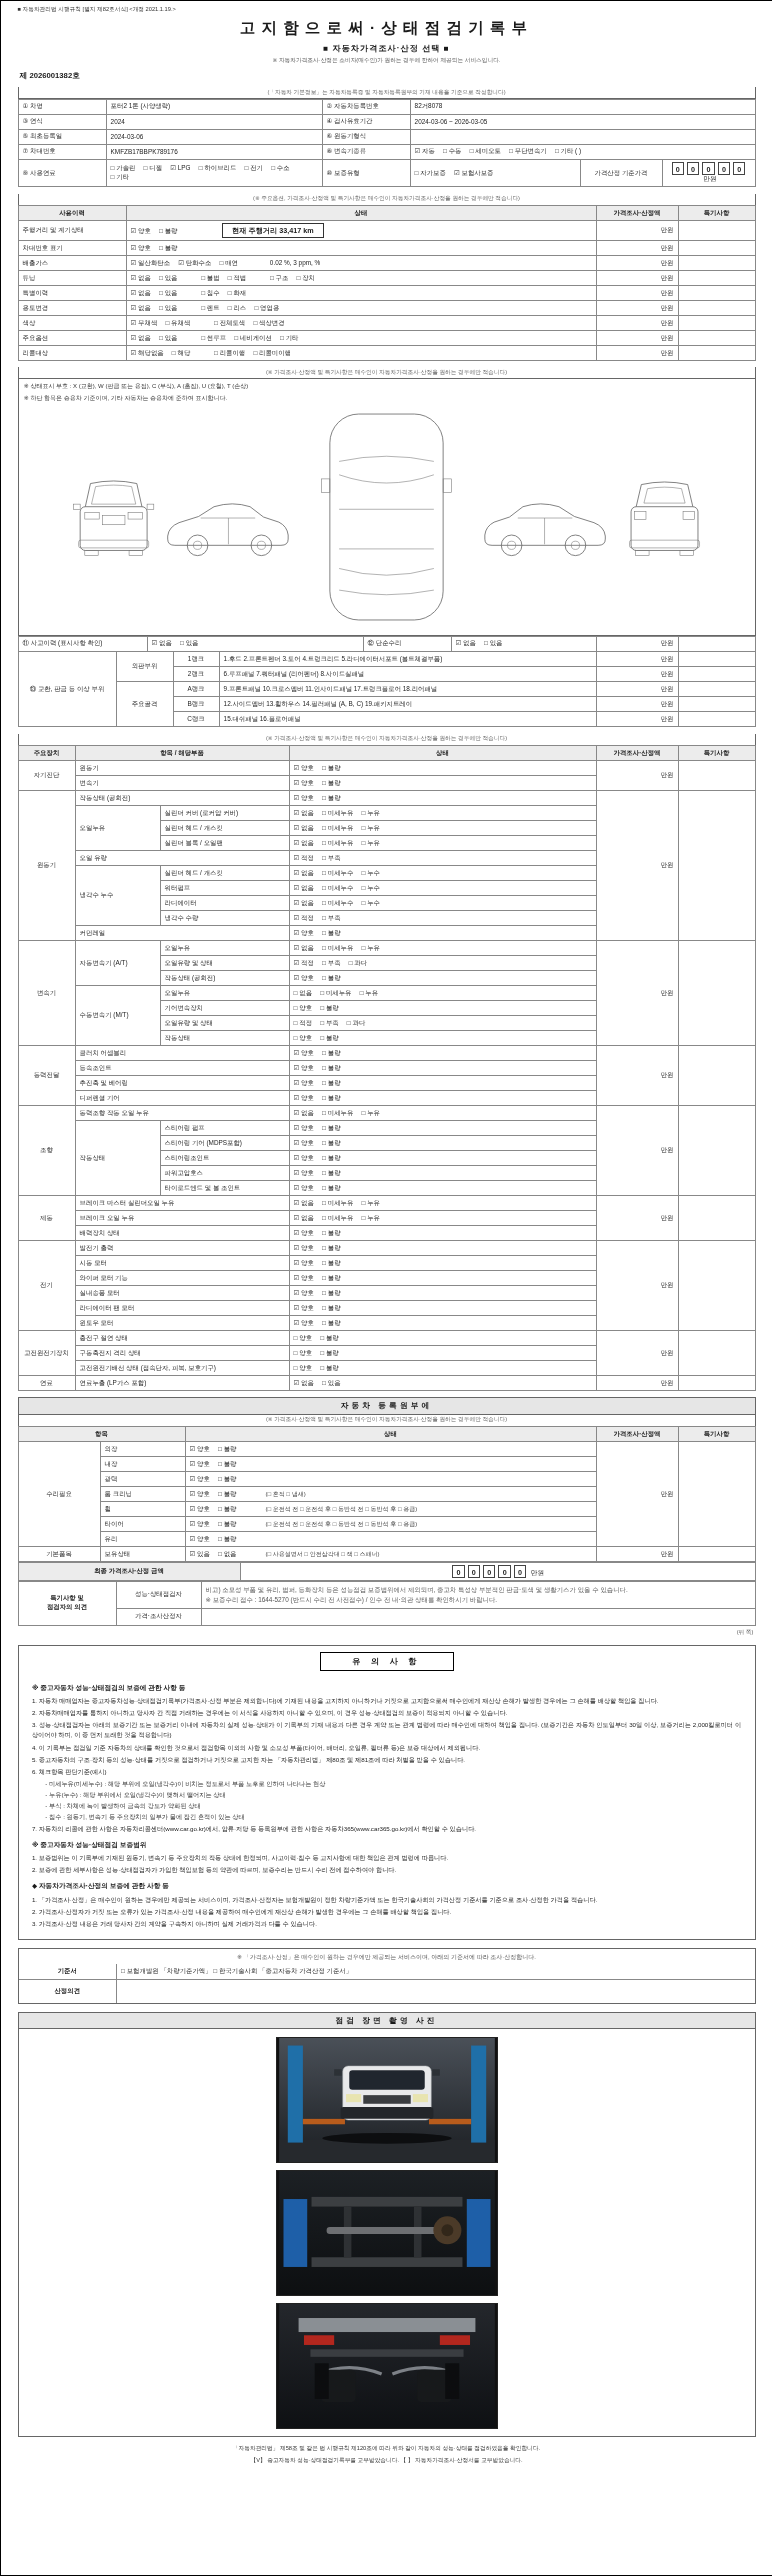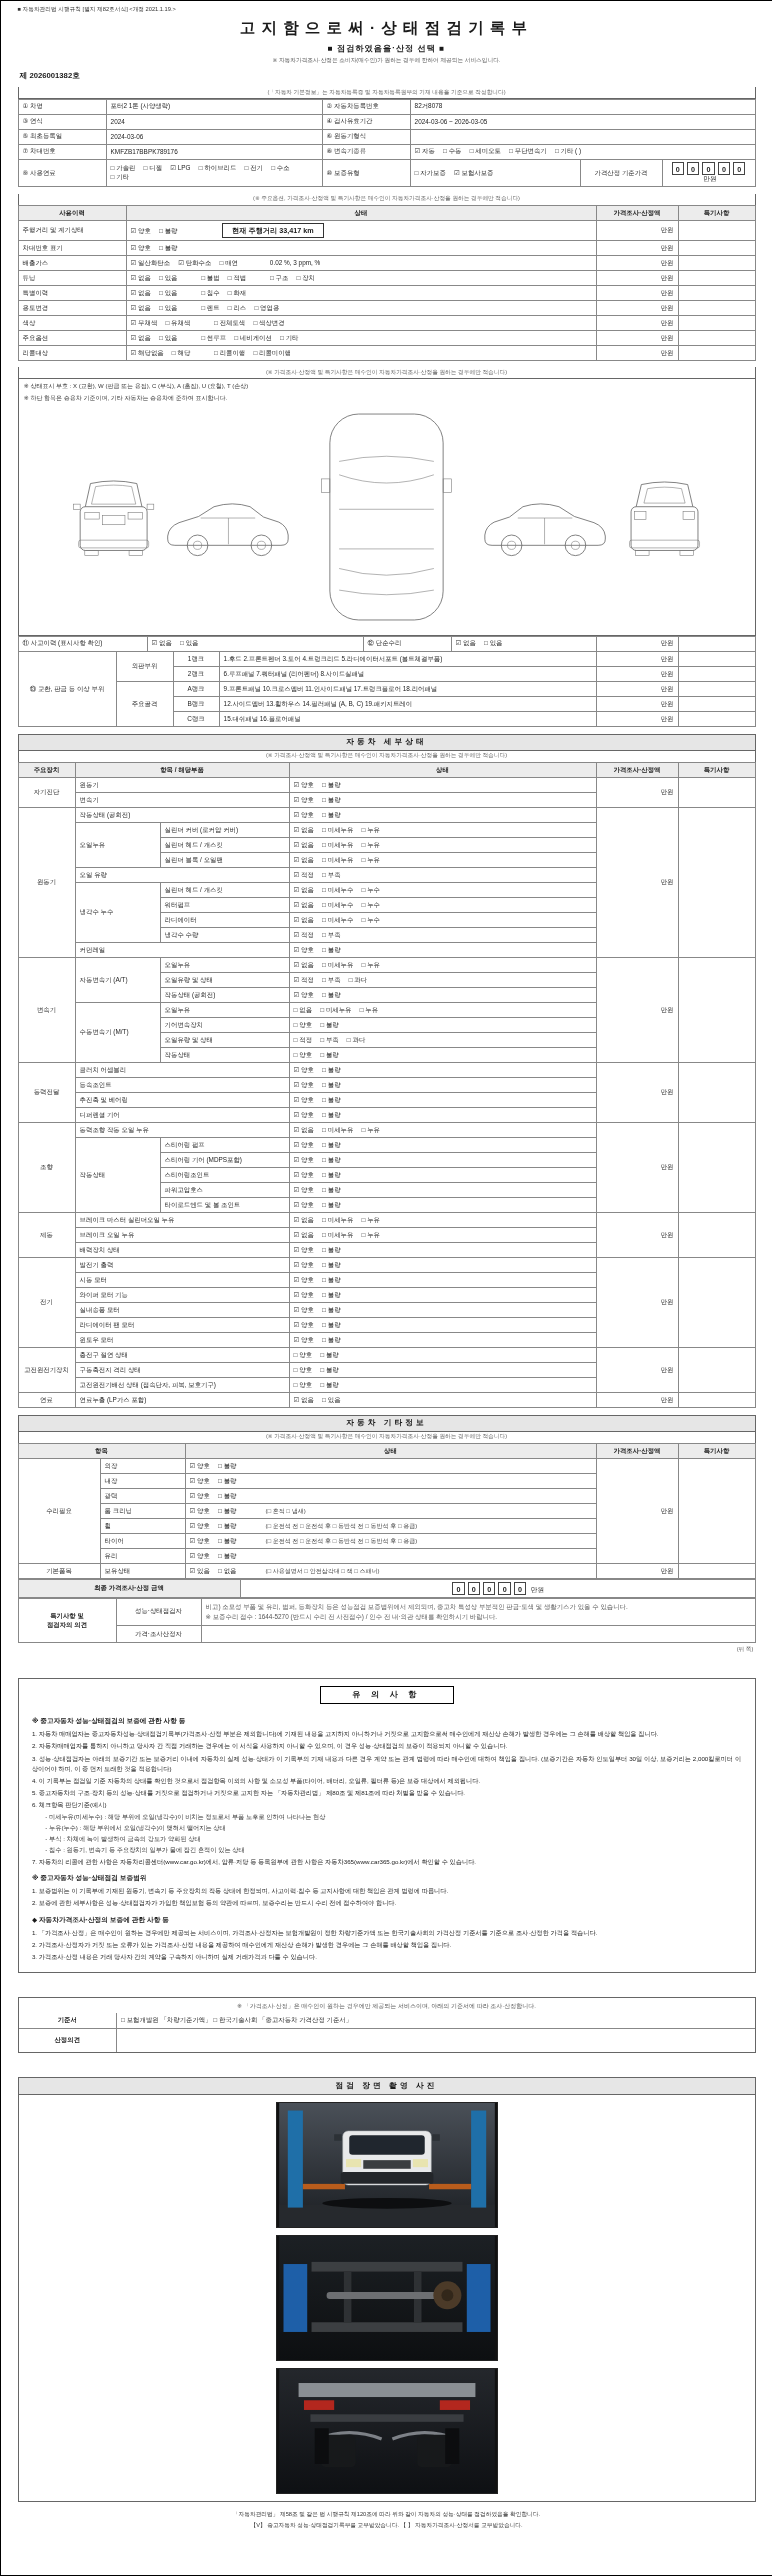--- a/index.html
+++ b/index.html
@@ -26,21 +26,21 @@
   .price-cell { text-align:right; color:#222; }
   .opt { margin-right:8.2px; white-space:nowrap; display:inline-block; }
   .optgroup { margin-right:15.5px; display:inline-block; }
   .extra { margin-left:8.2px; color:#222; }
   .extra-sub { margin-left:5.2px; color:#444; font-size:6px; }
   .mileage { display:inline-block; border:0.8px solid #333; padding:1.5px 9.3px; font-weight:bold;
              font-size:7.2px; margin-left:20.6px; background:#fff; }
   .digitbox { display:inline-block; width:12.4px; height:13.4px; line-height:13.4px; border:0.5px solid #444;
               margin:0 1.5px; text-align:center; font-weight:bold; background:#fff; font-size:7.2px; }
   .unit { margin-left:3.1px; font-size:6.7px; }
-  .box { border:0.5px solid #666; margin-top:24px; background:#fff; }
+  .box { border:0.5px solid #666; margin-top:8px; background:#fff; }
   .legend { font-size:6px; color:#333; padding:3.1px 5.2px 0 5.2px; }
   .diagram-wrap { padding:3.1px 5.2px 5.2px 5.2px; text-align:center; }
   .opinion-text { white-space:pre-line; color:#555; font-size:6px; line-height:1.5; }
   .backmark { text-align:right; font-size:5.7px; color:#555; margin:3.1px 2.1px 0 0; }
   .notice-title { width:134px; margin:6.2px auto 4.1px auto; border:0.8px solid #000; text-align:center;
                   font-weight:bold; font-size:8.2px; padding:2.6px 0; letter-spacing:4.1px; }
   .notice-body { padding:2.1px 13.4px 8.2px 13.4px; }
   .notice-heading { font-weight:bold; font-size:6.7px; margin:7.2px 0 3.1px 0; }
   .notice-item { font-size:6.2px; color:#222; line-height:1.62; margin:2.1px 0; text-align:justify; }
   .notice-sub { font-size:6.2px; color:#333; line-height:1.6; margin:1px 0 1px 13.4px; }
@@ -53,21 +53,21 @@
   svg .ln2 { fill:none; stroke:#777; stroke-width:1.1; }
 </style>
 </head>
 <body>
 
 <div class="page">
 
   <div class="topline">■ 자동차관리법 시행규칙 [별지 제82호서식] &lt;개정 2021.1.19.&gt;</div>
 
   <div class="title">고지함으로써·상태점검기록부</div>
-  <div class="subtitle">■ 점검하였음을·산정 선택 ■</div>
+  <div class="subtitle">■ 자동차가격조사·산정 선택 ■</div>
   <div class="subnote">※ 자동차가격조사·산정은 소비자(매수인)가 원하는 경우에 한하여 제공되는 서비스입니다.</div>
   <div class="docno">제 2026001382호</div>
 
   <div class="sec">
     <div class="note">(「자동차 기본정보」는 자동차등록증 및 자동차등록원부의 기재 내용을 기준으로 작성합니다)</div>
     <table class="grid">
       <colgroup>
           <col style="width:88px">
           <col style="width:216px">
           <col style="width:88px">
@@ -316,21 +316,20 @@
             <td class="center">C랭크</td>
             <td>15.대쉬패널   16.플로어패널</td>
             <td class="price-cell">만원</td>
             <td></td>
           </tr>
         </tbody>
     </table>
   </div>
 
   <div class="sec">
-    <div class="band">자동차 세부상태</div>
     <div class="note">(※ 가격조사·산정액 및 특기사항은 매수인이 자동차가격조사·산정을 원하는 경우에만 적습니다)</div>
     <table class="grid">
       <colgroup>
           <col style="width:57px">
           <col style="width:85px">
           <col style="width:129px">
           <col>
           <col style="width:82px">
           <col style="width:77px">
         </colgroup>
@@ -542,21 +541,21 @@
             <td class="lblcell" colspan="2">연료누출 (LP가스 포함)</td>
             <td><span class="optgroup"><span class="opt"><span>☑</span><span> 없음</span></span><span class="opt"><span>□</span><span> 있음</span></span></span></td>
             <td class="price-cell" rowspan="1">만원</td>
             <td rowspan="1"></td>
           </tr>
         </tbody>
     </table>
   </div>
 
   <div class="sec">
-    <div class="band">자동차 기타정보</div>
+    <div class="band">자동차 등록원부에</div>
     <div class="note">(※ 가격조사·산정액 및 특기사항은 매수인이 자동차가격조사·산정을 원하는 경우에만 적습니다)</div>
     <table class="grid">
       <colgroup>
           <col style="width:82px">
           <col style="width:85px">
           <col>
           <col style="width:82px">
           <col style="width:77px">
         </colgroup>
       <thead id="etc-head">

